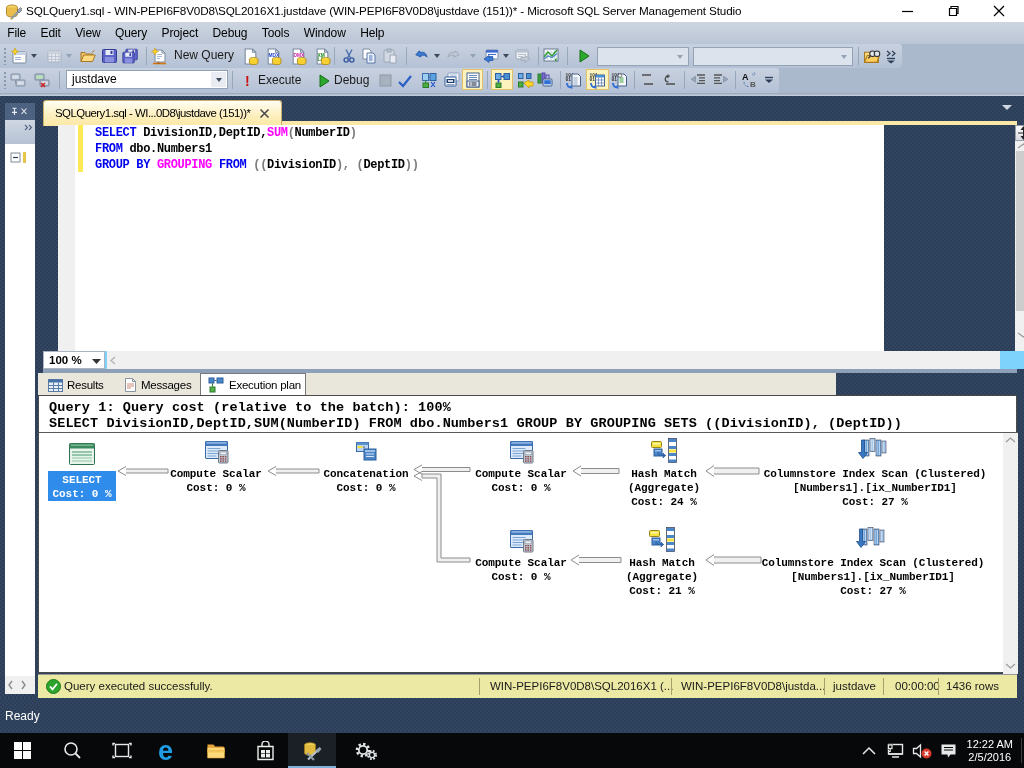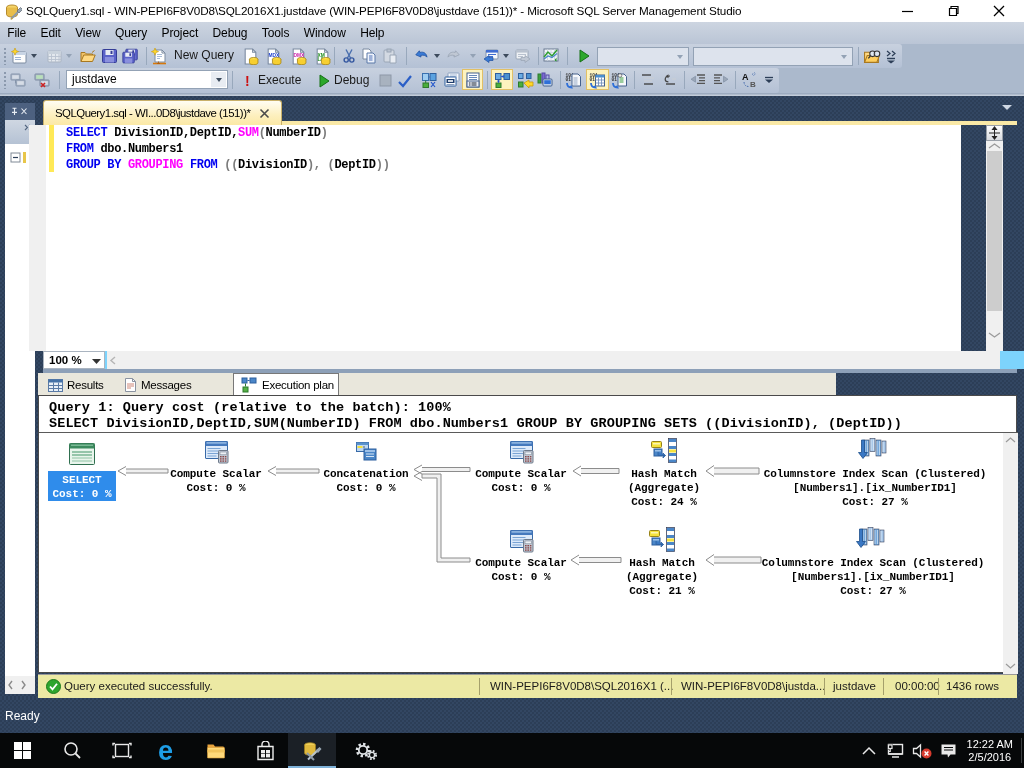--- a/index.html
+++ b/index.html
@@ -29,39 +29,39 @@
 
 #mdi{left:0;top:96px;width:1024px;height:637px;background-color:#2c3e57;background-image:radial-gradient(circle,#3f5676 0.45px,rgba(0,0,0,0) 0.85px),radial-gradient(circle,#3f5676 0.45px,rgba(0,0,0,0) 0.85px);background-size:4px 4px;background-position:1px 1px,3px 3px;}
 
 #lpanel-head{left:5px;top:103px;width:30px;height:17px;background:#4d6180;display:flex;align-items:center;}
 #lpanel-tb{left:5px;top:120px;width:30px;height:24px;background:linear-gradient(#cfd7e2,#b5c2d4);}
 #lpanel-body{left:5px;top:144px;width:30px;height:532px;background:#fff;}
 #lpanel-sb{left:5px;top:676px;width:30px;height:18px;background:#f0f0f0;display:flex;}
 
 #tabstrip-line{left:43px;top:121px;width:974px;height:4px;background:#fae9a6;}
 #doctab{left:43px;top:100px;width:237px;height:25px;background:linear-gradient(#fffdf3 0%,#fdf0c0 55%,#fbe8a4 100%);border:1px solid #c9b06a;border-bottom:none;border-radius:3px 3px 0 0;font-size:12px;color:#000;}
-#editor{left:29px;top:125px;width:932px;height:226px;background:#fff;}
+#editor{left:58px;top:125px;width:826px;height:226px;background:#fff;}
 #ed-margin{left:0;top:0;width:17px;height:226px;background:#f0f0f0;}
 #ed-changebar{left:20px;top:0px;width:5px;height:47px;background:#ffe957;}
 .codeline{left:37px;white-space:pre;font-family:"Liberation Mono",monospace;font-size:12px;font-weight:bold;letter-spacing:-0.32px;color:#000;}
 .kw{color:#0000f0;}.fn{color:#ff00ff;}.pa{color:#7a7a7a;}
 
 #ed-vsb{left:957px;top:0;width:17px;height:226px;background:#f0f0f0;}
 #ed-split{left:0px;top:0px;width:17px;height:16px;background:linear-gradient(#fdfdfd,#d8dbe0);border:1px solid #9aa0a8;box-sizing:border-box;}
 #ed-thumb{left:1px;top:26px;width:15px;height:160px;background:#cdcdcd;}
 
 #zoomrow{left:43px;top:351px;width:1018px;height:18px;background:#7dd3fc;font-weight:bold;}
 #zoombox{left:0px;top:0px;width:62px;height:18px;background:#fff;border:1px solid #aab4c0;box-sizing:border-box;font-size:11.5px;color:#000;}
 #ed-hsb{left:64px;top:0;width:893px;height:18px;background:#f0f0f0;}
 
 #bsplit{left:43px;top:369px;width:974px;height:4px;background:#8da0b8;}
 
 #rtabs{left:38px;top:373px;width:798px;height:22px;background:#e9e7dc;}
 .rtab{top:2px;height:20px;font-size:11.5px;letter-spacing:-0.25px;color:#000;display:flex;align-items:center;white-space:nowrap;}
-#rtab-active{background:#fff;border:1px solid #787878;border-bottom:none;top:0;height:22px;box-sizing:border-box;margin-left:33px;}
+#rtab-active{background:#fff;border:1px solid #787878;border-bottom:none;top:0;height:22px;box-sizing:border-box;}
 
 #plan{left:38px;top:395px;width:979px;height:278px;background:#fff;border:1px solid #4a4a4a;box-sizing:border-box;}
 .plantxt{white-space:pre;font-family:"Liberation Mono",monospace;font-weight:bold;color:#000;}
 #plan-h1{left:10px;top:4px;font-size:13.5px;letter-spacing:0.1px;}
 #plan-h2{left:10px;top:20px;font-size:13.5px;letter-spacing:0.1px;}
 #plan-div{left:0;top:36px;width:979px;height:1px;background:#5a5a5a;}
 #plan-vsb{left:964px;top:37px;width:15px;height:241px;background:#f0f0f0;}
 .node{font-family:"Liberation Mono",monospace;font-weight:bold;font-size:11px;letter-spacing:-0.05px;color:#000;text-align:center;white-space:pre;line-height:14px;}
 
 #qstatus{left:38px;top:674px;width:979px;height:24px;background:#ece9a4;border-top:1px solid #999;box-sizing:border-box;font-size:11.5px;color:#1a1a1a;}

